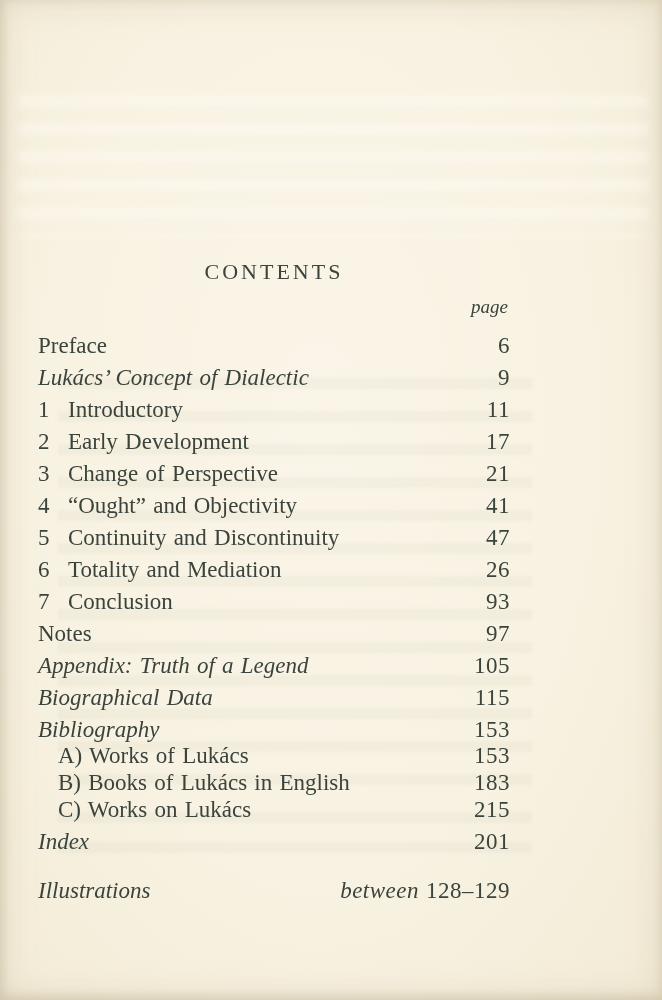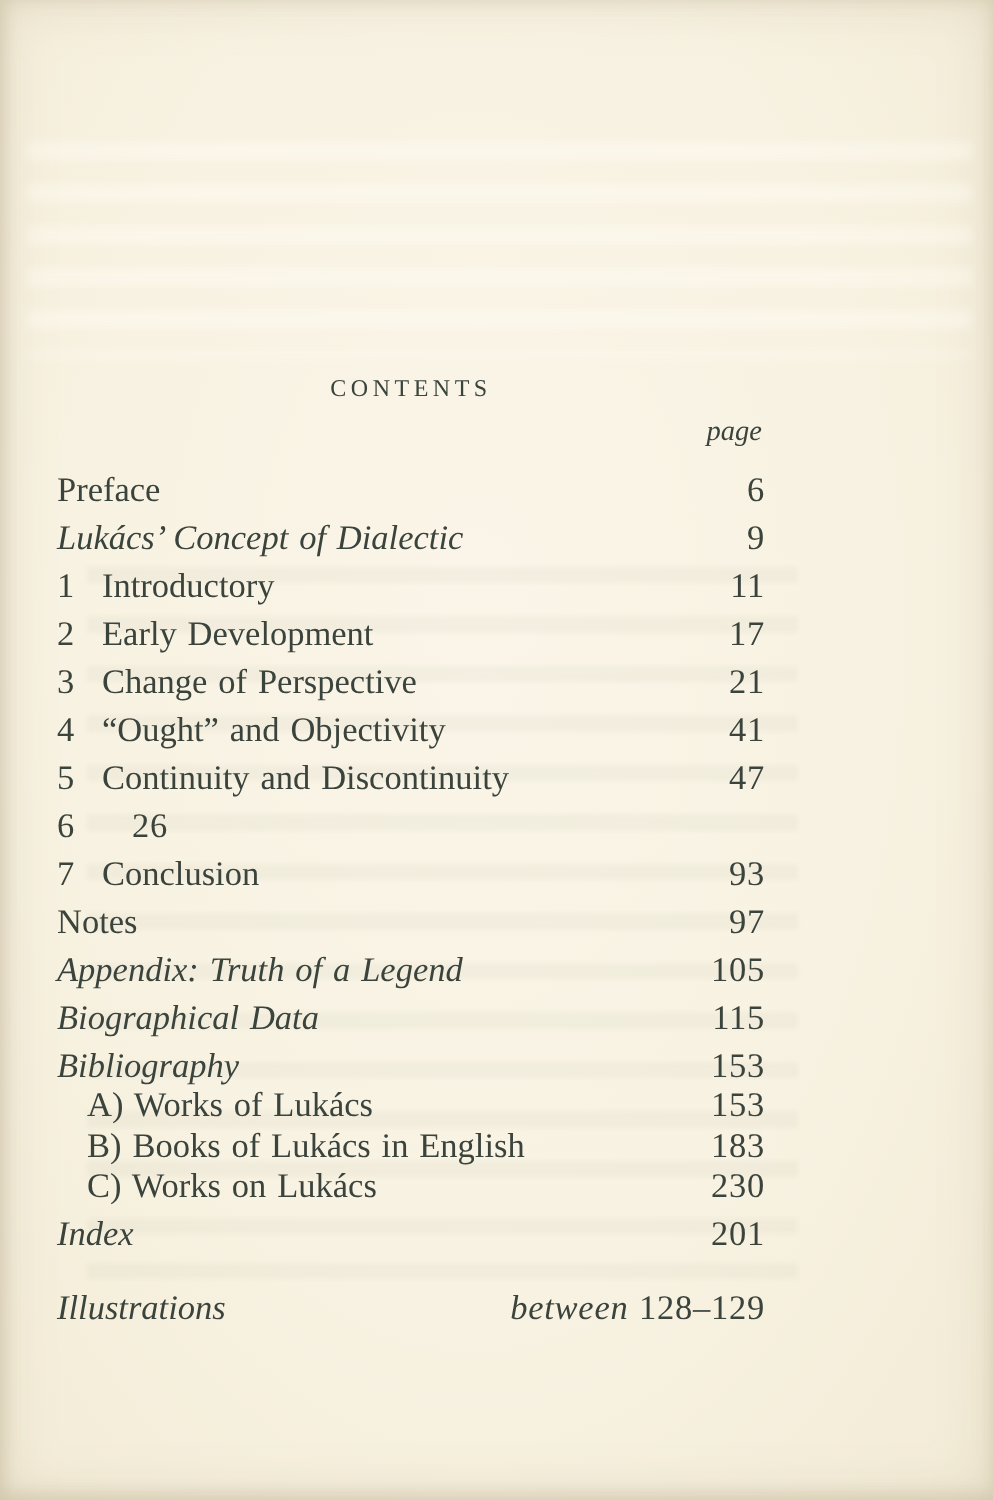--- a/index.html
+++ b/index.html
@@ -41,23 +41,23 @@
       rgba(255,255,255,0.0) 11px 30px);
     filter:blur(1.6px);
   }
 
   .content{
     position:absolute;left:38px;top:248px;width:472px;
     color:#3a433c;
   }
   .title{
     text-align:center;
-    font-size:16px;line-height:24px;
+    font-size:22px;line-height:24px;
     letter-spacing:3px;
-    font-weight:normal;margin:0;
+    font-weight:normal;margin:12px;
   }
   .page-col-label{
     text-align:right;
     font-style:italic;
     font-size:19px;line-height:22px;
     margin-top:5px;margin-bottom:18px;
     padding-right:2px;
   }
   .row{
     display:flex;align-items:baseline;
@@ -126,20 +126,21 @@
   </div>
 
   <div class="row">
     <span class="num">5</span>
     <span class="label">Continuity and Discontinuity</span>
     <span class="pageno">47</span>
   </div>
 
   <div class="row">
     <span class="num">6</span>
+    <span class="label">Totality and Mediation</span>
     <span class="pageno">26</span>
   </div>
 
   <div class="row">
     <span class="num">7</span>
     <span class="label">Conclusion</span>
     <span class="pageno">93</span>
   </div>
 
   <div class="row">
@@ -167,21 +168,21 @@
     <span class="pageno">153</span>
   </div>
 
   <div class="row sub">
     <span class="label">B) Books of Lukács in English</span>
     <span class="pageno">183</span>
   </div>
 
   <div class="row sub last-main">
     <span class="label">C) Works on Lukács</span>
-    <span class="pageno">230</span>
+    <span class="pageno">215</span>
   </div>
 
   <div class="row italic">
     <span class="label">Index</span>
     <span class="pageno">201</span>
   </div>
 
   <div class="row illustrations">
     <span class="label">Illustrations</span>
     <span class="pageno"><span class="btw-prefix">between</span><span>128–129</span></span>

